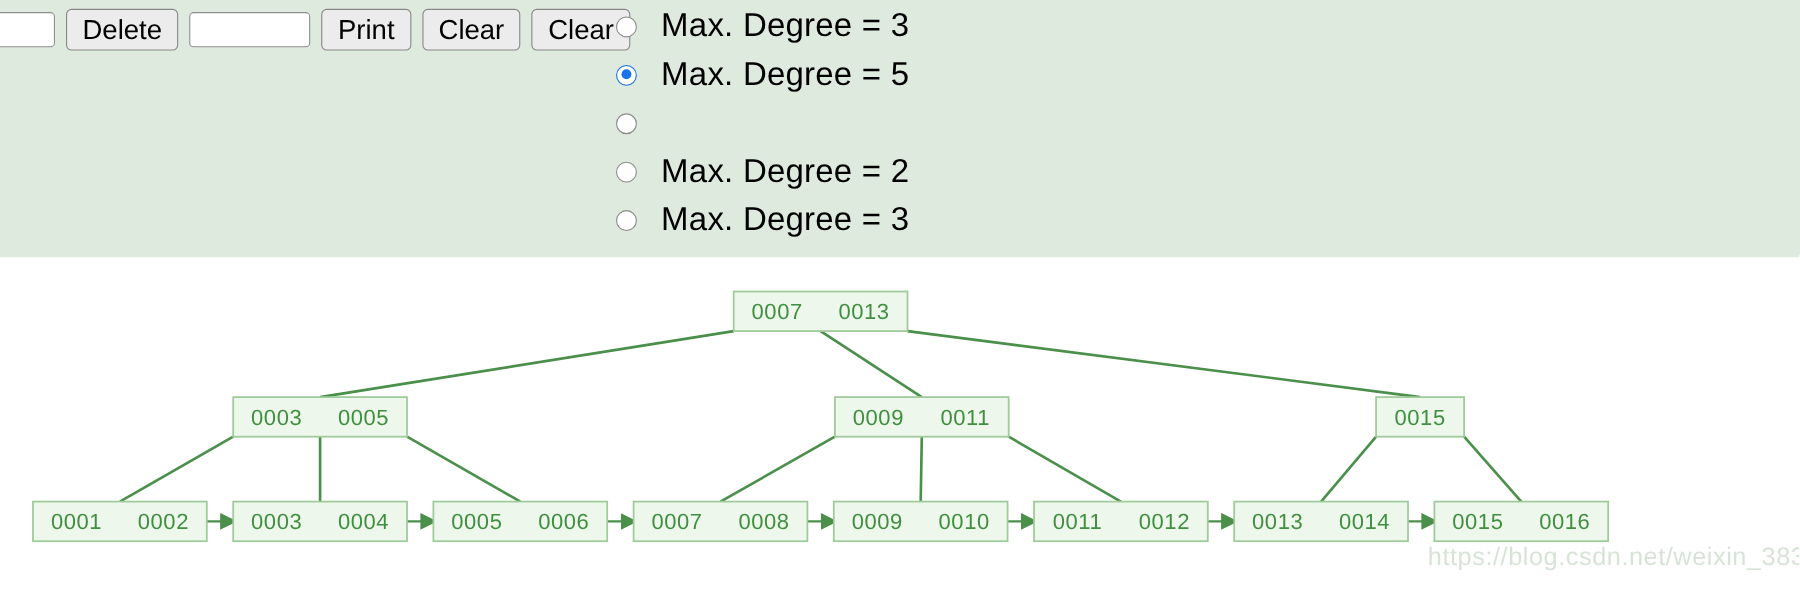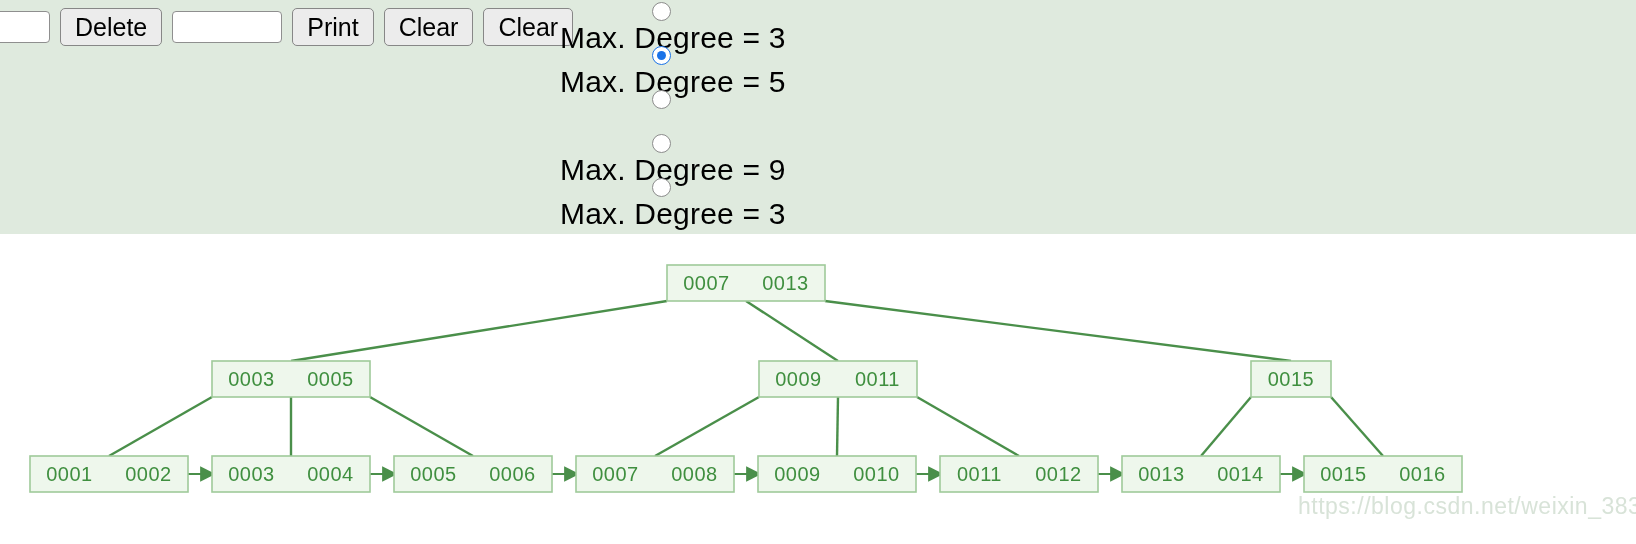--- a/index.html
+++ b/index.html
@@ -64,21 +64,20 @@
   #radio-group {
     position: absolute;
     left: 560px;
     top: 2px;
   }
   .radio-row {
     display: flex;
     align-items: center;
     height: 44px;
     cursor: pointer;
-    flex-direction: column;
   }
   .radio-dot {
     width: 19px;
     height: 19px;
     border-radius: 50%;
     box-sizing: border-box;
     border: 1.5px solid #8c8c8c;
     background: #ffffff;
     margin-right: 22px;
     flex: 0 0 auto;
@@ -149,21 +148,21 @@
       </div>
       <div class="radio-row selected">
         <span class="radio-dot"></span>
         <span class="radio-label">Max. Degree = 5</span>
       </div>
       <div class="radio-row">
         <span class="radio-dot"></span>
       </div>
       <div class="radio-row">
         <span class="radio-dot"></span>
-        <span class="radio-label">Max. Degree = 9</span>
+        <span class="radio-label">Max. Degree = 2</span>
       </div>
       <div class="radio-row">
         <span class="radio-dot"></span>
         <span class="radio-label">Max. Degree = 3</span>
       </div>
     </div>
   </div>
 
   <svg id="tree-canvas" viewBox="0 0 1636 310">
     <defs>

